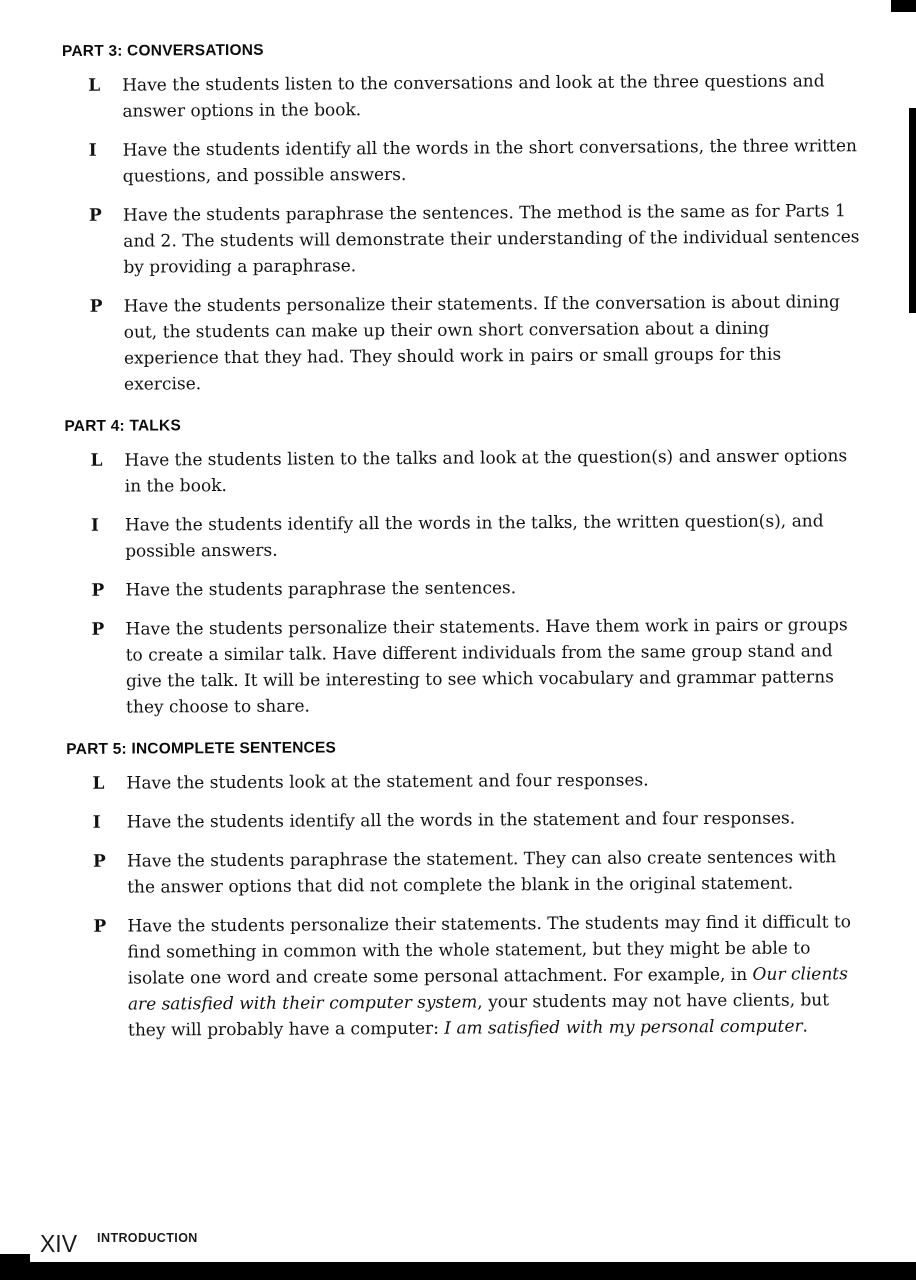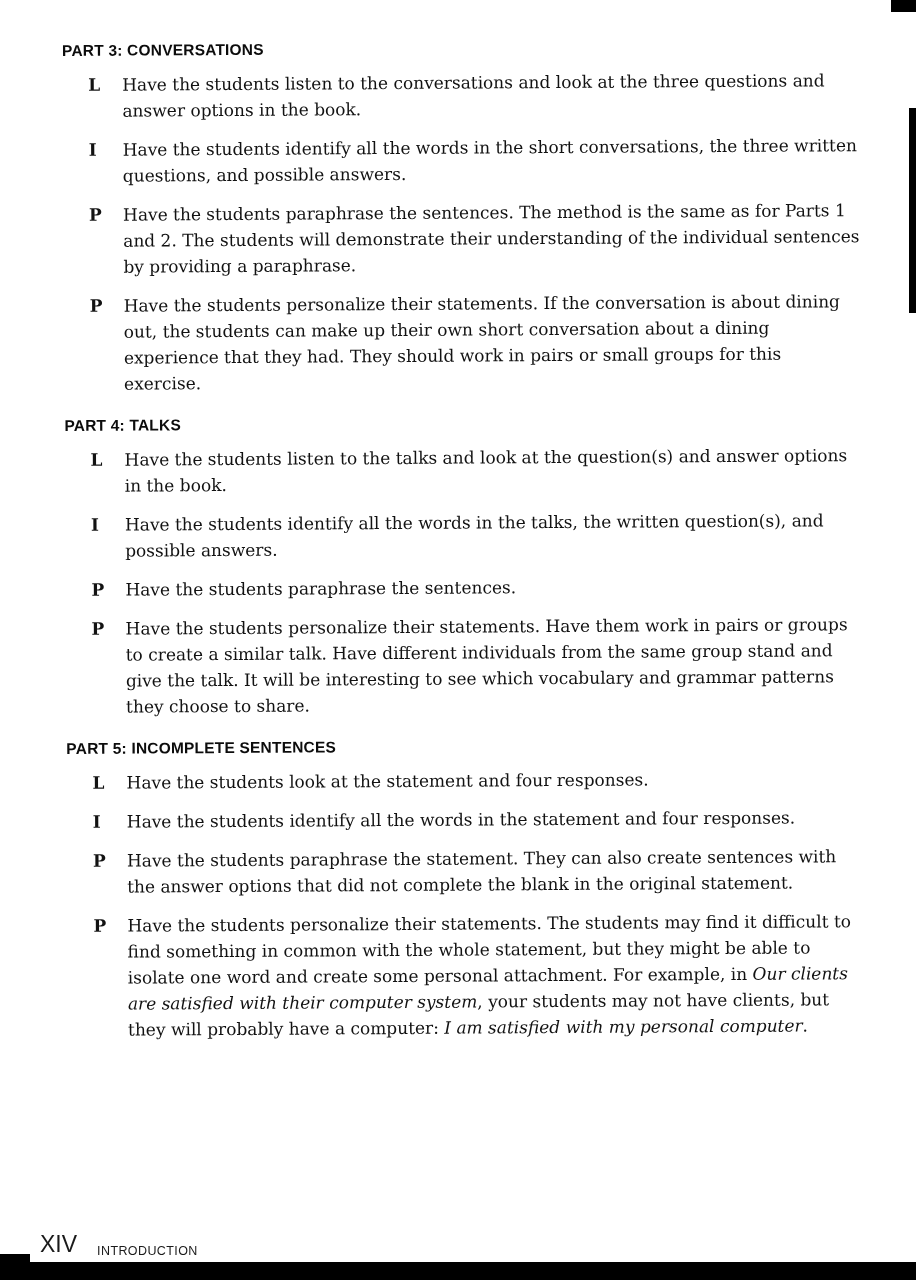--- a/index.html
+++ b/index.html
@@ -41,30 +41,30 @@
     flex: 1;
     font-size: 17px;
     line-height: 26px;
     text-align: left;
   }
   .item-text .ital { font-style: italic; }
   .footer {
     position: absolute;
     left: 40px; top: 1231px;
     display: flex;
-    align-items: flex-end;
+    align-items: flex-start;
   }
   .page-num {
     font-family: "Liberation Sans", sans-serif;
     font-size: 23px;
     color: #1a1a1a;
   }
   .footer-label {
     font-family: "Liberation Sans", sans-serif;
-    font-weight: normal;
+    font-weight: bold;
     font-size: 12.5px;
     letter-spacing: 0.4px;
     margin-left: 20px;
     color: #1a1a1a;
   }
   .artifact { position: absolute; background: #000; }
   .art-bottom { left: 0; top: 1262px; width: 916px; height: 18px; }
   .art-bottom-left { left: 0; top: 1254px; width: 30px; height: 12px; }
   .art-right-strip { left: 909px; top: 108px; width: 7px; height: 205px; }
   .art-top-right { left: 891px; top: 0; width: 25px; height: 12px; }

